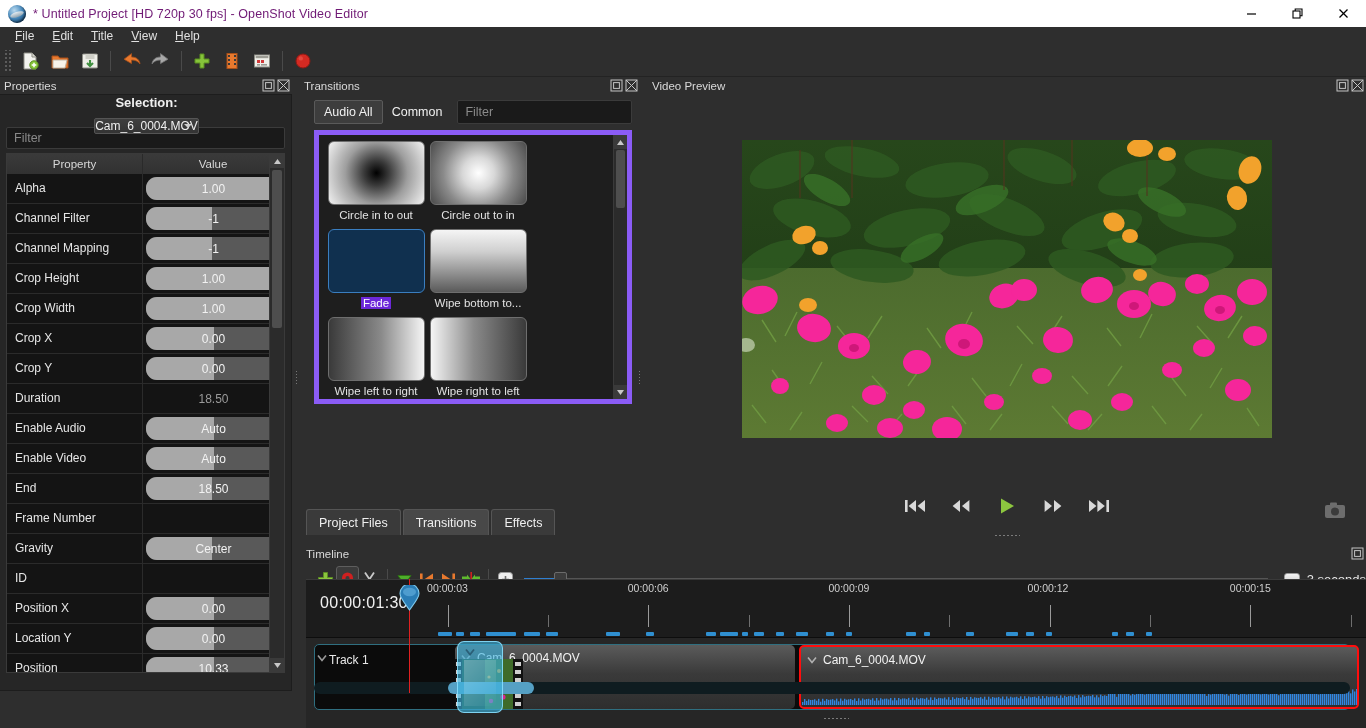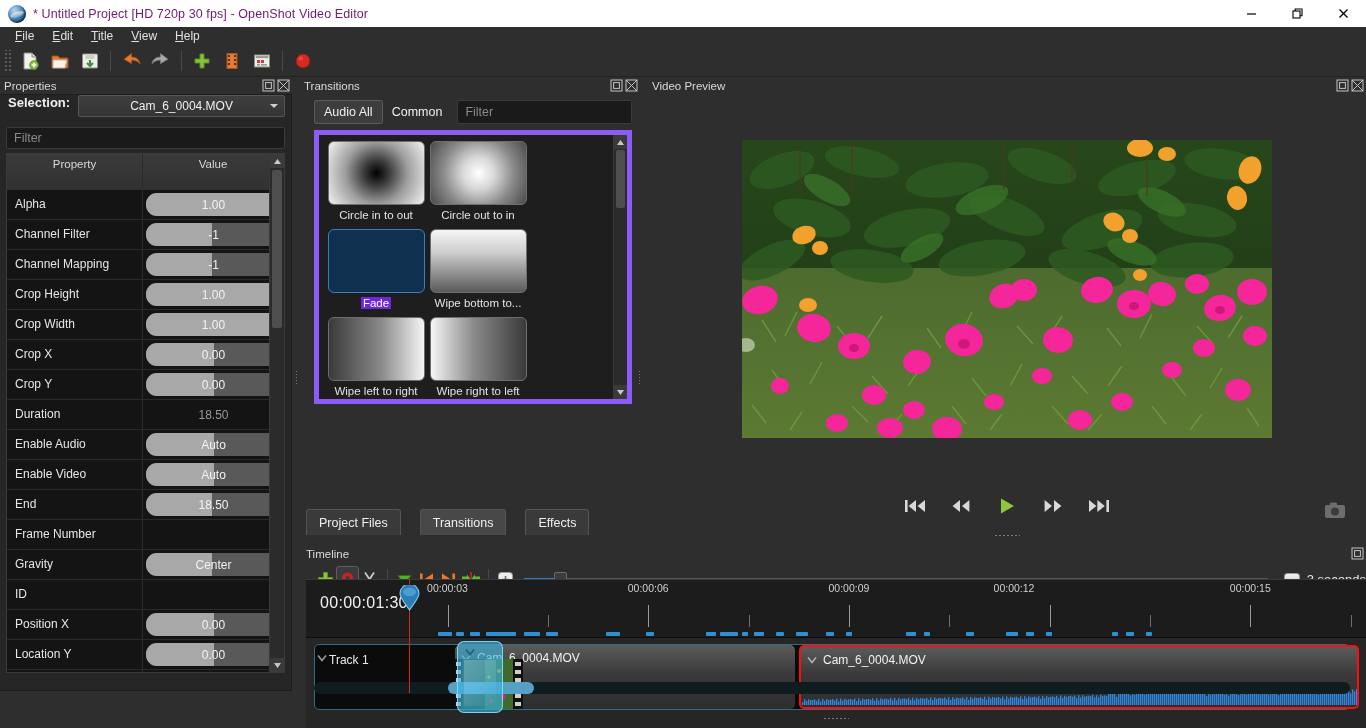--- a/index.html
+++ b/index.html
@@ -49,31 +49,31 @@
 
   .panel-header { height: 17px; display: flex; align-items: center; font-size: 11.5px; color: #d9d9d9;
     background: #2e2e2e; padding-left: 4px; position: relative; }
   .panel-header .ttl { flex: none; }
   .ph-icons { position: absolute; right: 2px; top: 2px; display: flex; gap: 2px; }
   .ph-ic { width: 13px; height: 13px; }
 
   
   .props { position: absolute; left: 0; top: 0; width: 292px; height: 614px; }
   .props-body { background: #262626; height: 597px; border: 1px solid #1d1d1d; border-left: none; }
-  .sel-row { display: flex; height: 30px; padding: 0 6px 0 8px; gap: 8px; }
+  .sel-row { display: flex; align-items: center; height: 30px; padding: 0 6px 0 8px; gap: 8px; flex-direction: column; }
   .sel-label { font-weight: bold; font-size: 13px; color: #f0f0f0; }
   .sel-combo { flex: 1; height: 22px; background: linear-gradient(#3f3f3f,#343434);
     border: 1px solid #555; border-radius: 2px; display: flex; align-items: center;
     justify-content: center; position: relative; font-size: 12px; color: #efefef; }
   .sel-combo .caret { position: absolute; right: 6px; width: 0; height: 0;
     border-left: 4px solid transparent; border-right: 4px solid transparent; border-top: 4px solid #cfcfcf; }
   .filter-box { margin: 2px 6px 4px 6px; height: 22px; background: #1a1a1a; border: 1px solid #3b3b3b;
     border-radius: 2px; display: flex; align-items: center; padding: 0 7px; color: #8a8a8a; font-size: 12.5px; }
   .ptable { margin: 0 6px; border: 1px solid #3a3a3a; height: 520px; position: relative; overflow: hidden; }
-  .pthead { display: flex; height: 36px; background: linear-gradient(#3a3a3a,#313131); }
+  .pthead { display: flex; height: 20px; background: linear-gradient(#3a3a3a,#313131); }
   .pth { text-align: center; font-size: 11.5px; color: #d8d8d8; line-height: 20px;
     border-right: 1px solid #2a2a2a; }
   .pth.c1 { width: 136px; } .pth.c2 { flex: 1; }
   .ptrow { display: flex; height: 30px; align-items: center; border-bottom: 1px solid #2b2b2b;
     background: #141414; }
   .ptname { width: 136px; padding-left: 8px; font-size: 12px; color: #e6e6e6;
     border-right: 1px solid #2b2b2b; line-height: 29px; height: 29px; }
   .ptval { flex: 1; display: flex; align-items: center; justify-content: center; height: 29px;
     padding: 0 3px; }
   .pill { width: 100%; height: 23px; border-radius: 11px; display: flex; align-items: center;
@@ -110,21 +110,21 @@
   .tthumb { width: 97px; height: 64px; border-radius: 6px; border: 1px solid #6e6e6e; }
   .tlabel { margin-top: 4px; font-size: 11.5px; color: #e2e2e2; white-space: nowrap; padding: 0 2px; }
   .tlabel.sel { background: #6d28d9; color: #fff; }
   .tgscroll { position: absolute; right: 0; top: 0; bottom: 0; width: 14px; background: #2b2b2b;
     border-left: 1px solid #3a3a3a; }
   .tg-thumb { position: absolute; left: 2px; right: 2px; top: 15px; height: 58px; background: #4e4e4e; border-radius:2px;}
 
   .tabrow { position: absolute; left: 306px; top: 432px; display: flex; }
   .tab { height: 26px; padding: 12px 12px; display: flex; align-items: center; font-size: 12.5px;
     color: #efefef; background: #3a3a3a; border: 1px solid #555; border-bottom: none;
-    border-radius: 3px 3px 0 0; margin-right: 19px; }
+    border-radius: 3px 3px 0 0; margin-right: 2px; }
   .tab.active { background: #484848; }
 
   
   .vprev { position: absolute; left: 648px; top: 0; right: 0; height: 455px; }
   .vstage { position: absolute; left: 0; top: 17px; right: 0; bottom: 48px; background: #2e2e2e;
     display: flex; align-items: center; justify-content: center; }
   .vimg { width: 530px; height: 298px; background: #1a2a10; position: relative; overflow: hidden; }
   .pctrl { position: absolute; left: 0; right: 0; bottom: 8px; height: 34px; display: flex;
     align-items: center; justify-content: center; gap: 20px; }
   .pbtn { width: 26px; height: 22px; display: flex; align-items: center; justify-content: center; }
@@ -831,21 +831,21 @@
             <div class="mk" style="left: 700px; width: 12px;"></div>
             <div class="mk" style="left: 720px; width: 8px;"></div>
             <div class="mk" style="left: 740px; width: 6px;"></div>
             <div class="mk" style="left: 806px; width: 6px;"></div>
             <div class="mk" style="left: 820px; width: 8px;"></div>
             <div class="mk" style="left: 840px; width: 6px;"></div>
           </div>
       <div class="rlabel" style="left: 141.5px;">00:00:03</div>
           <div class="rlabel" style="left: 342.2px;">00:00:06</div>
           <div class="rlabel" style="left: 542.9px;">00:00:09</div>
-          <div class="rlabel" style="left: 708px;">00:00:12</div>
+          <div class="rlabel" style="left: 742px;">00:00:12</div>
           <div class="rlabel" style="left: 944.3px;">00:00:15</div>
           <div class="rtick major" style="left: 141.5px;"></div>
           <div class="rtick minor" style="left: 241.85px;"></div>
           <div class="rtick major" style="left: 342.2px;"></div>
           <div class="rtick minor" style="left: 442.55px;"></div>
           <div class="rtick major" style="left: 542.9px;"></div>
           <div class="rtick minor" style="left: 643.25px;"></div>
           <div class="rtick major" style="left: 743.6px;"></div>
           <div class="rtick minor" style="left: 843.95px;"></div>
           <div class="rtick major" style="left: 944.3px;"></div>

